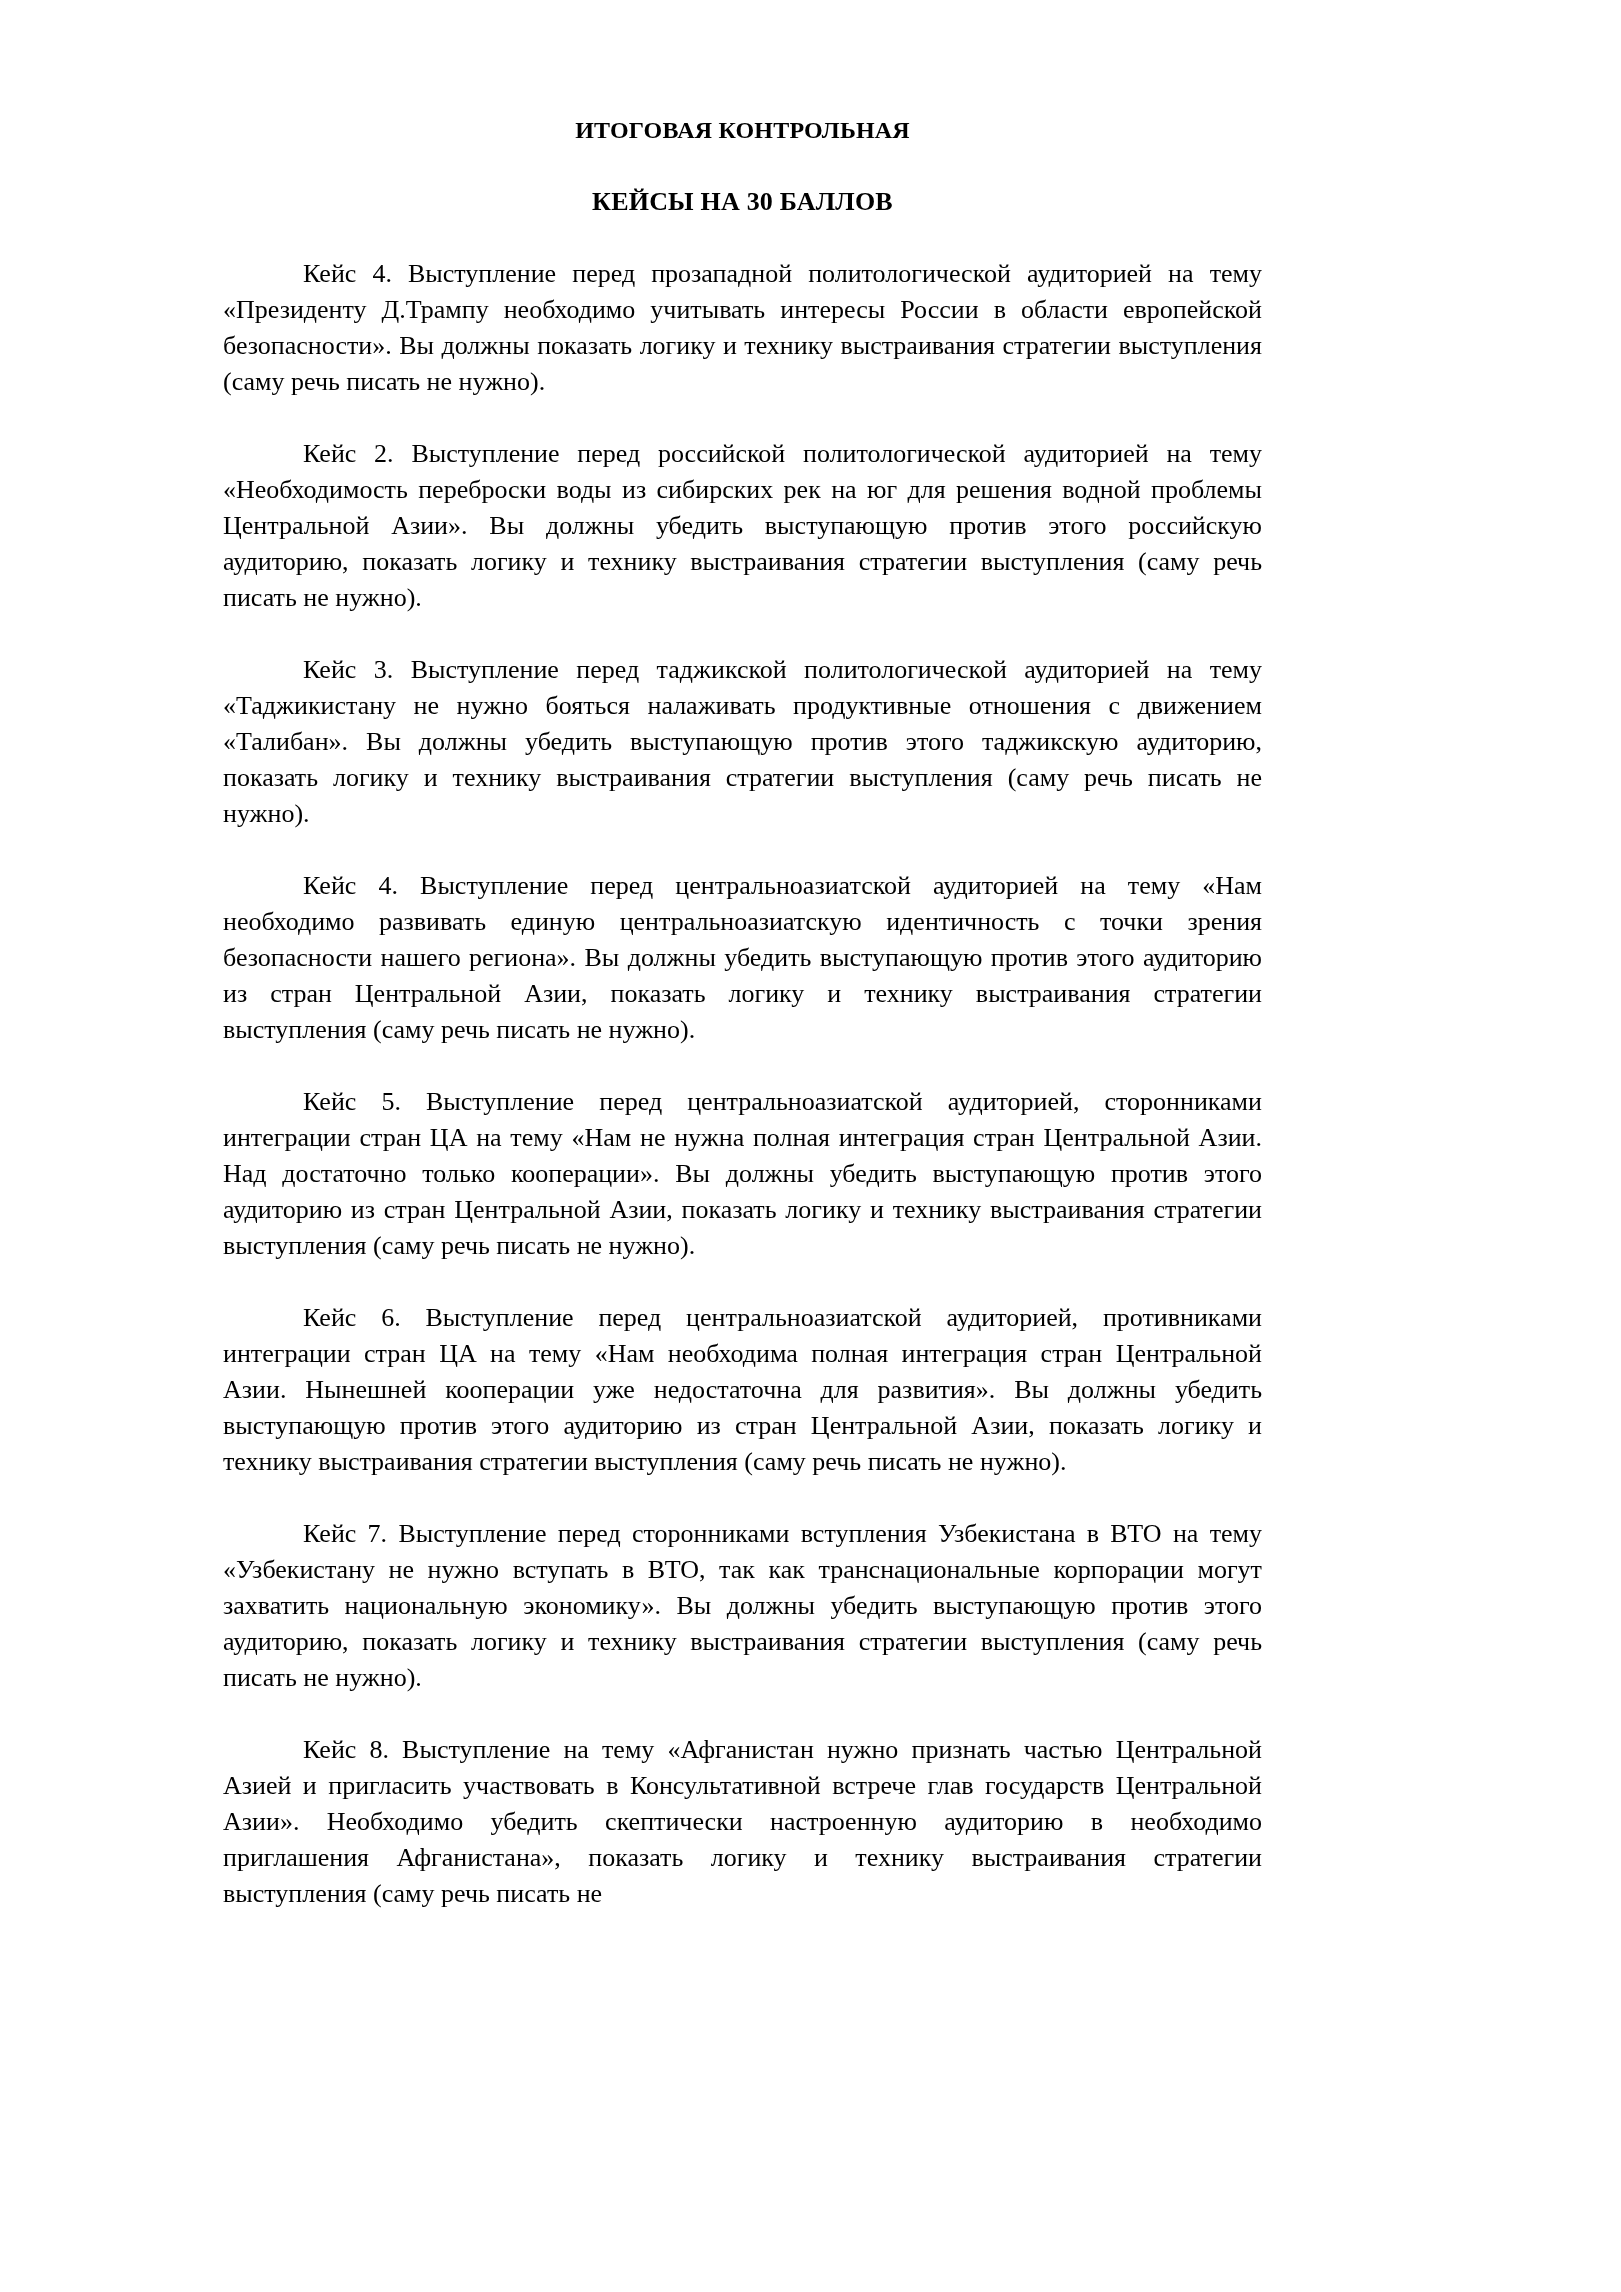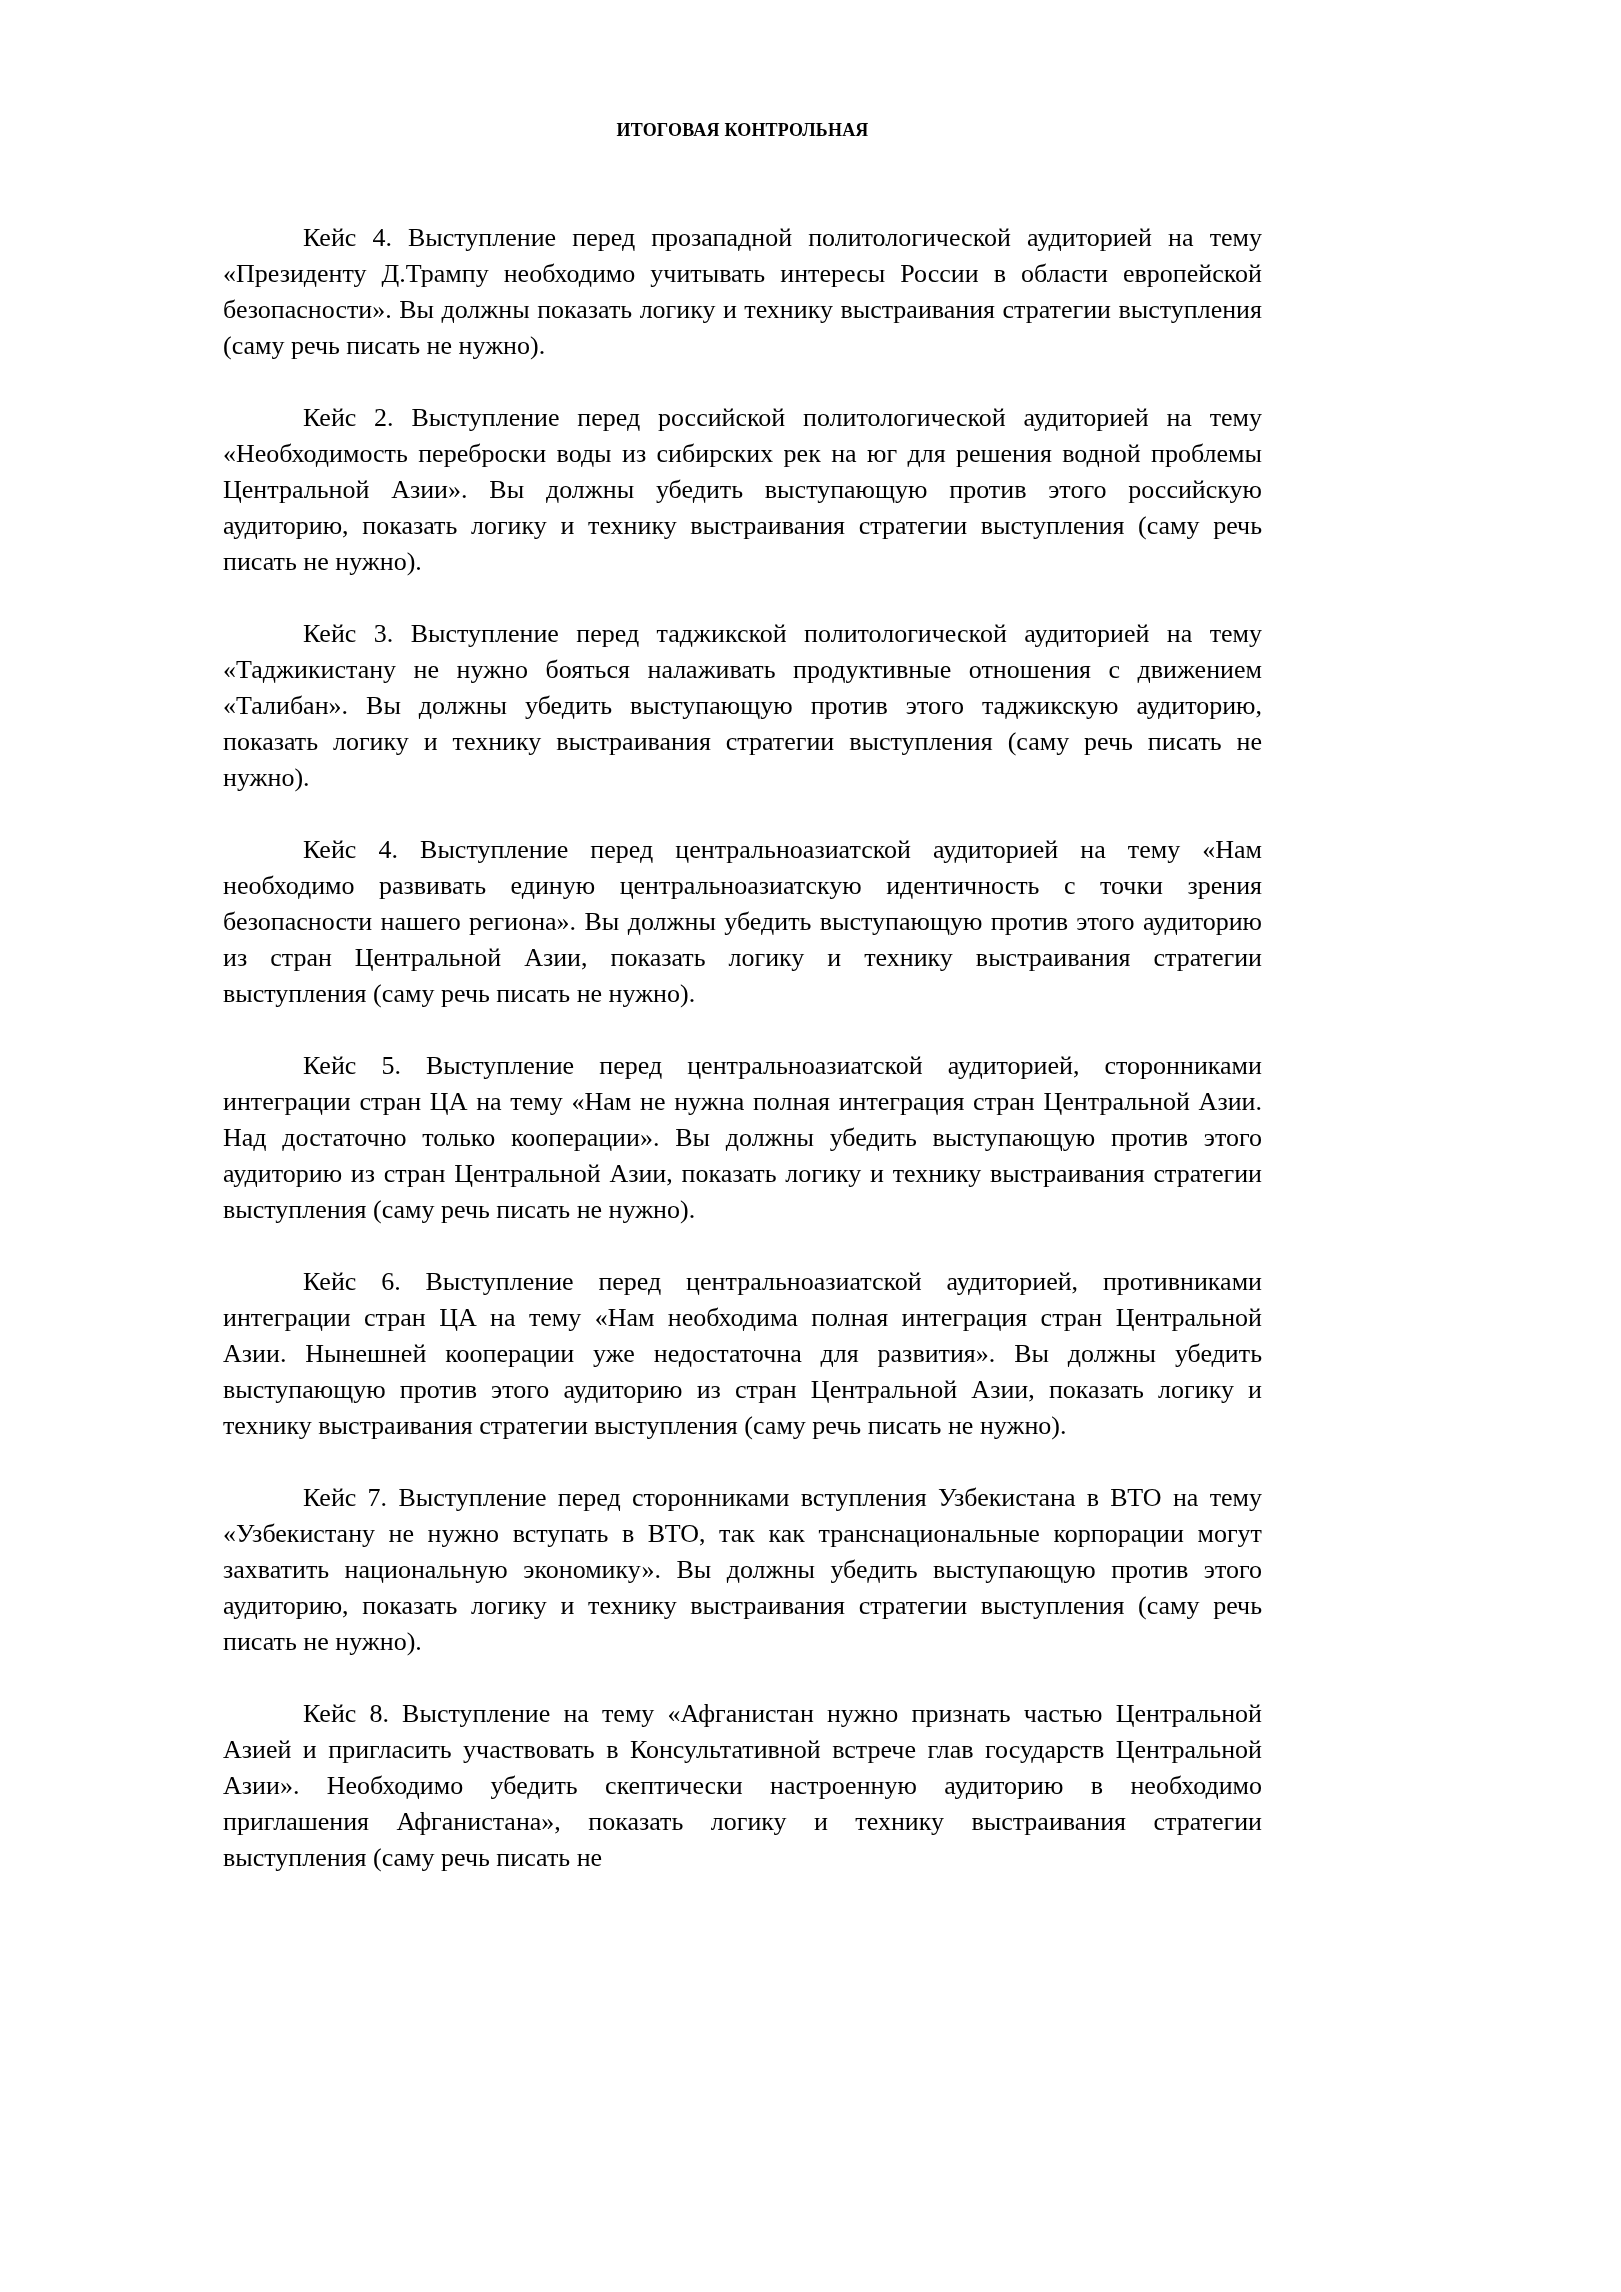--- a/index.html
+++ b/index.html
@@ -23,21 +23,21 @@
   }
   .content {
     position: absolute;
     left: 223px;
     top: 0;
     width: 1039px;
   }
   .doc-title {
     text-align: center;
     font-weight: bold;
-    font-size: 18px;
+    font-size: 24px;
     line-height: 36px;
     letter-spacing: 0.2px;
   }
   .doc-title .title-line {
     display: block;
   }
   .section-heading {
     text-align: center;
     font-weight: bold;
     font-size: 26px;
@@ -71,20 +71,21 @@
   <div class="content">
 
     <div class="title-block-top"></div>
 
     <div class="doc-title">
       <span class="title-line">ИТОГОВАЯ КОНТРОЛЬНАЯ</span>
     </div>
 
     <div class="heading-gap-top"></div>
 
+    <div class="section-heading">КЕЙСЫ НА 30 БАЛЛОВ</div>
 
     <div class="heading-gap-bottom"></div>
 
     <div class="case-list">
 
       <p class="case-para">Кейс 4. Выступление перед прозападной политологической аудиторией на тему «Президенту Д.Трампу необходимо учитывать интересы России в области европейской безопасности». Вы должны показать логику и технику выстраивания стратегии выступления (саму речь писать не нужно).</p>
       <div class="case-gap"></div>
 
       <p class="case-para">Кейс 2. Выступление перед российской политологической аудиторией на тему «Необходимость переброски воды из сибирских рек на юг для решения водной проблемы Центральной Азии». Вы должны убедить выступающую против этого российскую аудиторию, показать логику и технику выстраивания стратегии выступления (саму речь писать не нужно).</p>
       <div class="case-gap"></div>

